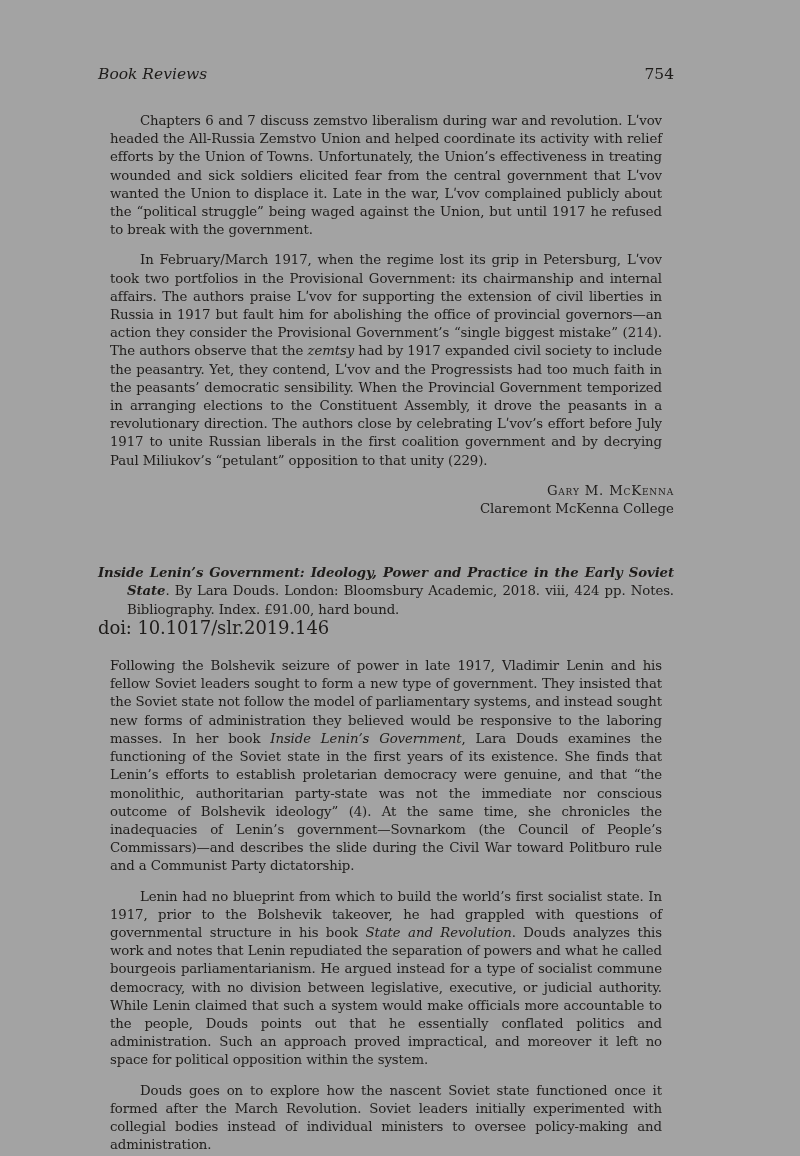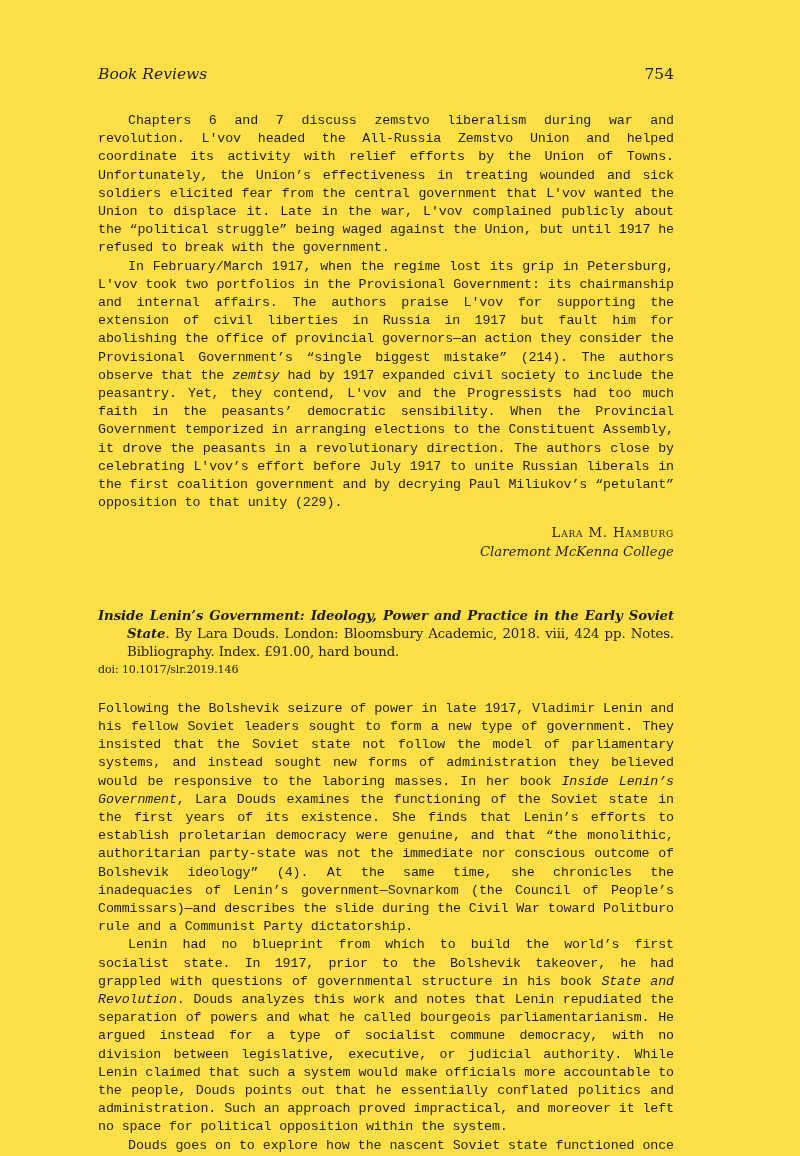--- a/index.html
+++ b/index.html
@@ -1,45 +1,45 @@
 <!DOCTYPE html>
 <html><head>
 <meta charset="utf-8">
 <style>
   html, body { margin:0; padding:0; }
   body {
     width:800px; height:1156px; background:#ffffff;
     font-family:"DejaVu Serif", serif; color:#1e1c1a;
     -webkit-font-smoothing:antialiased;
   }
-  .page { position:relative; width:800px; height:1156px; overflow:hidden; background:#fde047; }
+  .page { position:relative; width:800px; height:1156px; overflow:hidden; background:#a3a3a3; }
   .content { position:absolute; left:98px; top:64px; width:576px; }
 
   .running-head {
     display:flex; justify-content:space-between; align-items:baseline;
     font-size:15.5px; line-height:20px;
   }
   .running-head .rh-title { font-style:italic; }
   .running-head .rh-page { font-style:normal; }
 
   .body-text { font-size:13.3px; line-height:18.2px; text-align:justify; letter-spacing:-0.1px; }
-  .body-text p { margin:0; text-indent:30px;font-family:Liberation Mono, monospace; }
+  .body-text p { margin:12px; text-indent:30px; }
   .body-text p.noindent { text-indent:0; }
 
   .sec-prev { margin-top:28px; }
 
   .signature { margin-top:12px; text-align:right; font-size:13.3px; line-height:18.2px; }
   .signature .sig-name { font-variant:small-caps; letter-spacing:0.8px; }
-  .signature .sig-affil { font-style:italic; }
+  .signature .sig-affil { }
 
   .review-heading {
     margin-top:46px; font-size:13.3px; line-height:18.2px; text-align:justify;
     padding-left:29px; text-indent:-29px; letter-spacing:-0.1px;
   }
-  .doi-line { font-size:11px; line-height:18.2px; text-align:left; letter-spacing:-0.1px; }
+  .doi-line { font-size:18px; line-height:18.2px; text-align:left; letter-spacing:-0.1px; }
 
   .sec-current { margin-top:20px; }
 
   .it { font-style:italic; }
   .bd { font-weight:bold; }
 </style>
 </head>
 <body>
 
 <div class="page">
@@ -49,28 +49,28 @@
       <span class="rh-title">Book Reviews</span>
       <span class="rh-page">754</span>
     </div>
 
     <div class="body-text sec-prev">
         <p><span>Chapters 6 and 7 discuss zemstvo liberalism during war and revolution. Lʹvov headed the All-Russia Zemstvo Union and helped coordinate its activity with relief efforts by the Union of Towns. Unfortunately, the Union’s effectiveness in treating wounded and sick soldiers elicited fear from the central government that Lʹvov wanted the Union to displace it. Late in the war, Lʹvov complained publicly about the “political struggle” being waged against the Union, but until 1917 he refused to break with the government.</span></p>
         <p><span>In February/March 1917, when the regime lost its grip in Petersburg, Lʹvov took two portfolios in the Provisional Government: its chairmanship and internal affairs. The authors praise Lʹvov for supporting the extension of civil liberties in Russia in 1917 but fault him for abolishing the office of provincial governors—an action they consider the Provisional Government’s “single biggest mistake” (214). The authors observe that the </span><span class="it">zemtsy</span><span> had by 1917 expanded civil society to include the peasantry. Yet, they contend, Lʹvov and the Progressists had too much faith in the peasants’ democratic sensibility. When the Provincial Government temporized in arranging elections to the Constituent Assembly, it drove the peasants in a revolutionary direction. The authors close by celebrating Lʹvov’s effort before July 1917 to unite Russian liberals in the first coalition government and by decrying Paul Miliukov’s “petulant” opposition to that unity (229).</span></p>
       </div>
 
     <div class="signature">
-      <div class="sig-name">Lara M. Hamburg</div>
+      <div class="sig-name">Gary M. McKenna</div>
       <div class="sig-affil">Claremont McKenna College</div>
     </div>
 
     <div class="review-heading"><span class="it bd">Inside Lenin’s Government: Ideology, Power and Practice in the Early Soviet State</span><span>. By Lara Douds. London: Bloomsbury Academic, 2018. viii, 424 pp. Notes. Bibliography. Index. £91.00, hard bound.</span></div>
 
     <div class="doi-line">doi: 10.1017/slr.2019.146</div>
 
     <div class="body-text sec-current">
         <p class="noindent"><span>Following the Bolshevik seizure of power in late 1917, Vladimir Lenin and his fellow Soviet leaders sought to form a new type of government. They insisted that the Soviet state not follow the model of parliamentary systems, and instead sought new forms of administration they believed would be responsive to the laboring masses. In her book </span><span class="it">Inside Lenin’s Government</span><span>, Lara Douds examines the functioning of the Soviet state in the first years of its existence. She finds that Lenin’s efforts to establish proletarian democracy were genuine, and that “the monolithic, authoritarian party-state was not the immediate nor conscious outcome of Bolshevik ideology” (4). At the same time, she chronicles the inadequacies of Lenin’s government—Sovnarkom (the Council of People’s Commissars)—and describes the slide during the Civil War toward Politburo rule and a Communist Party dictatorship.</span></p>
         <p><span>Lenin had no blueprint from which to build the world’s first socialist state. In 1917, prior to the Bolshevik takeover, he had grappled with questions of governmental structure in his book </span><span class="it">State and Revolution</span><span>. Douds analyzes this work and notes that Lenin repudiated the separation of powers and what he called bourgeois parliamentarianism. He argued instead for a type of socialist commune democracy, with no division between legislative, executive, or judicial authority. While Lenin claimed that such a system would make officials more accountable to the people, Douds points out that he essentially conflated politics and administration. Such an approach proved impractical, and moreover it left no space for political opposition within the system.</span></p>
-        <p><span>Douds goes on to explore how the nascent Soviet state functioned once it formed after the February Revolution. Soviet leaders initially experimented with collegial bodies instead of individual ministers to oversee policy-making and administration.</span></p>
+        <p><span>Douds goes on to explore how the nascent Soviet state functioned once it formed after the March Revolution. Soviet leaders initially experimented with collegial bodies instead of individual ministers to oversee policy-making and administration.</span></p>
       </div>
 
   </div>
 </div>
 
 </body></html>

